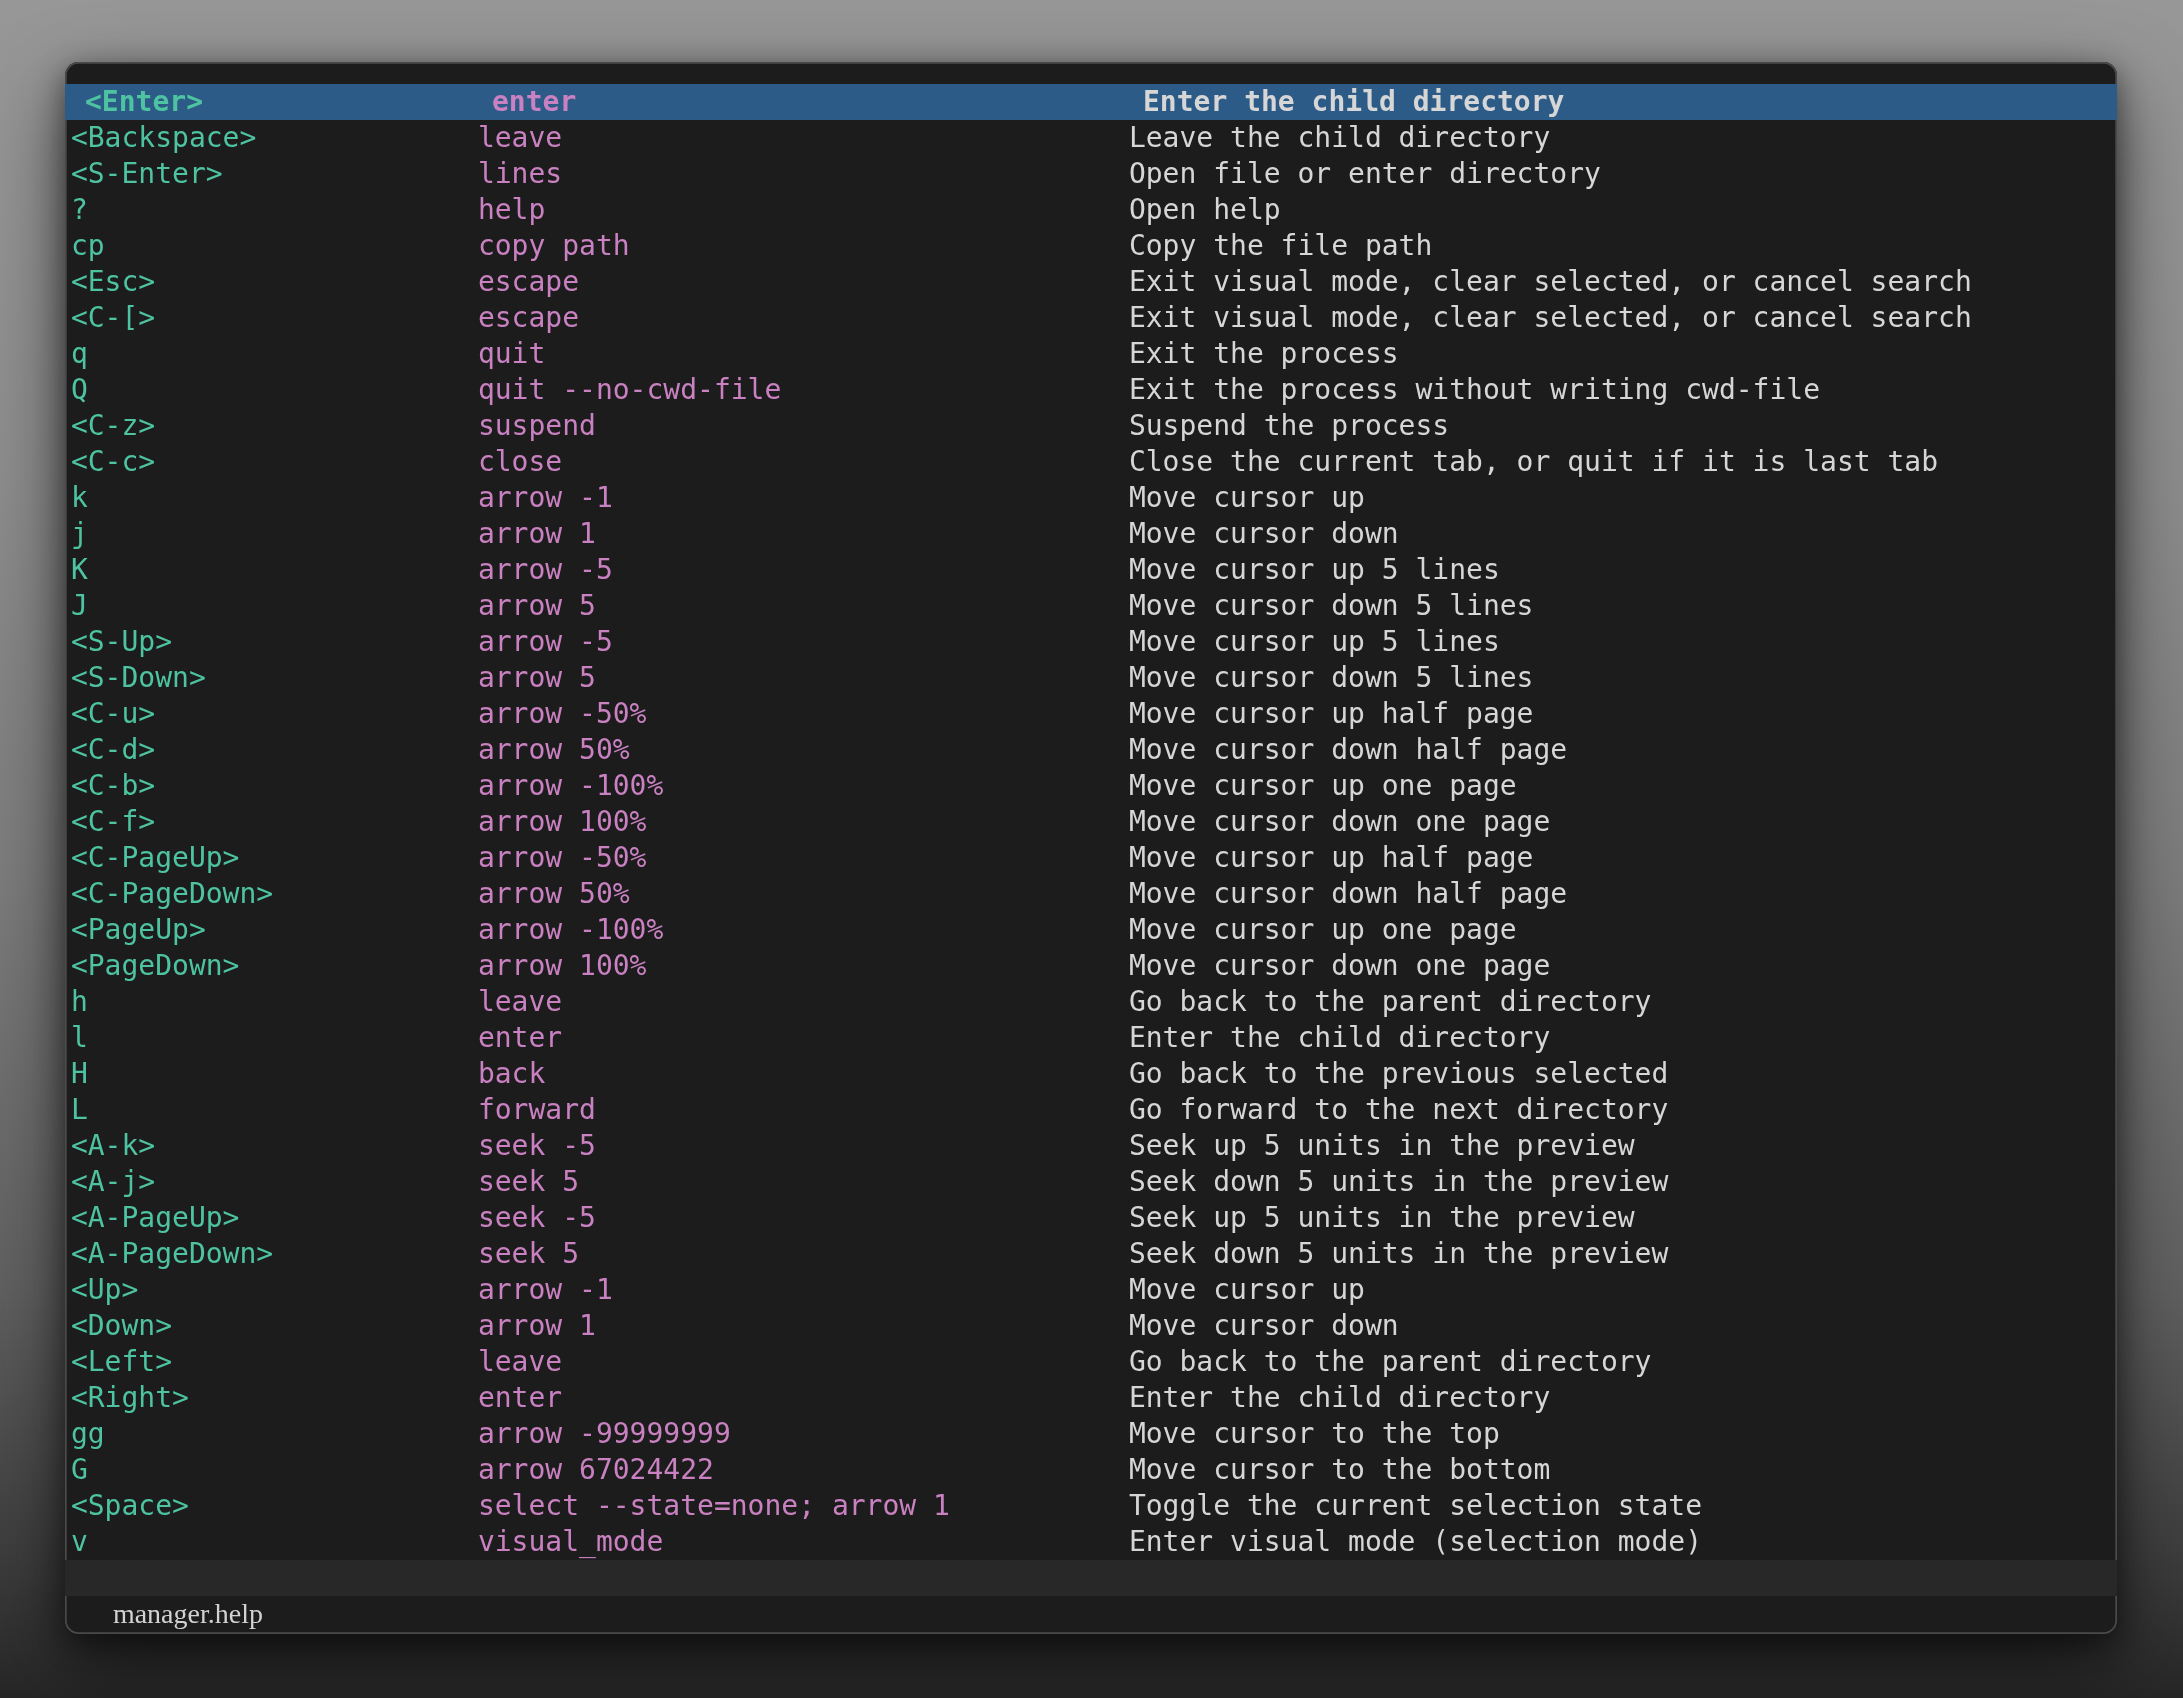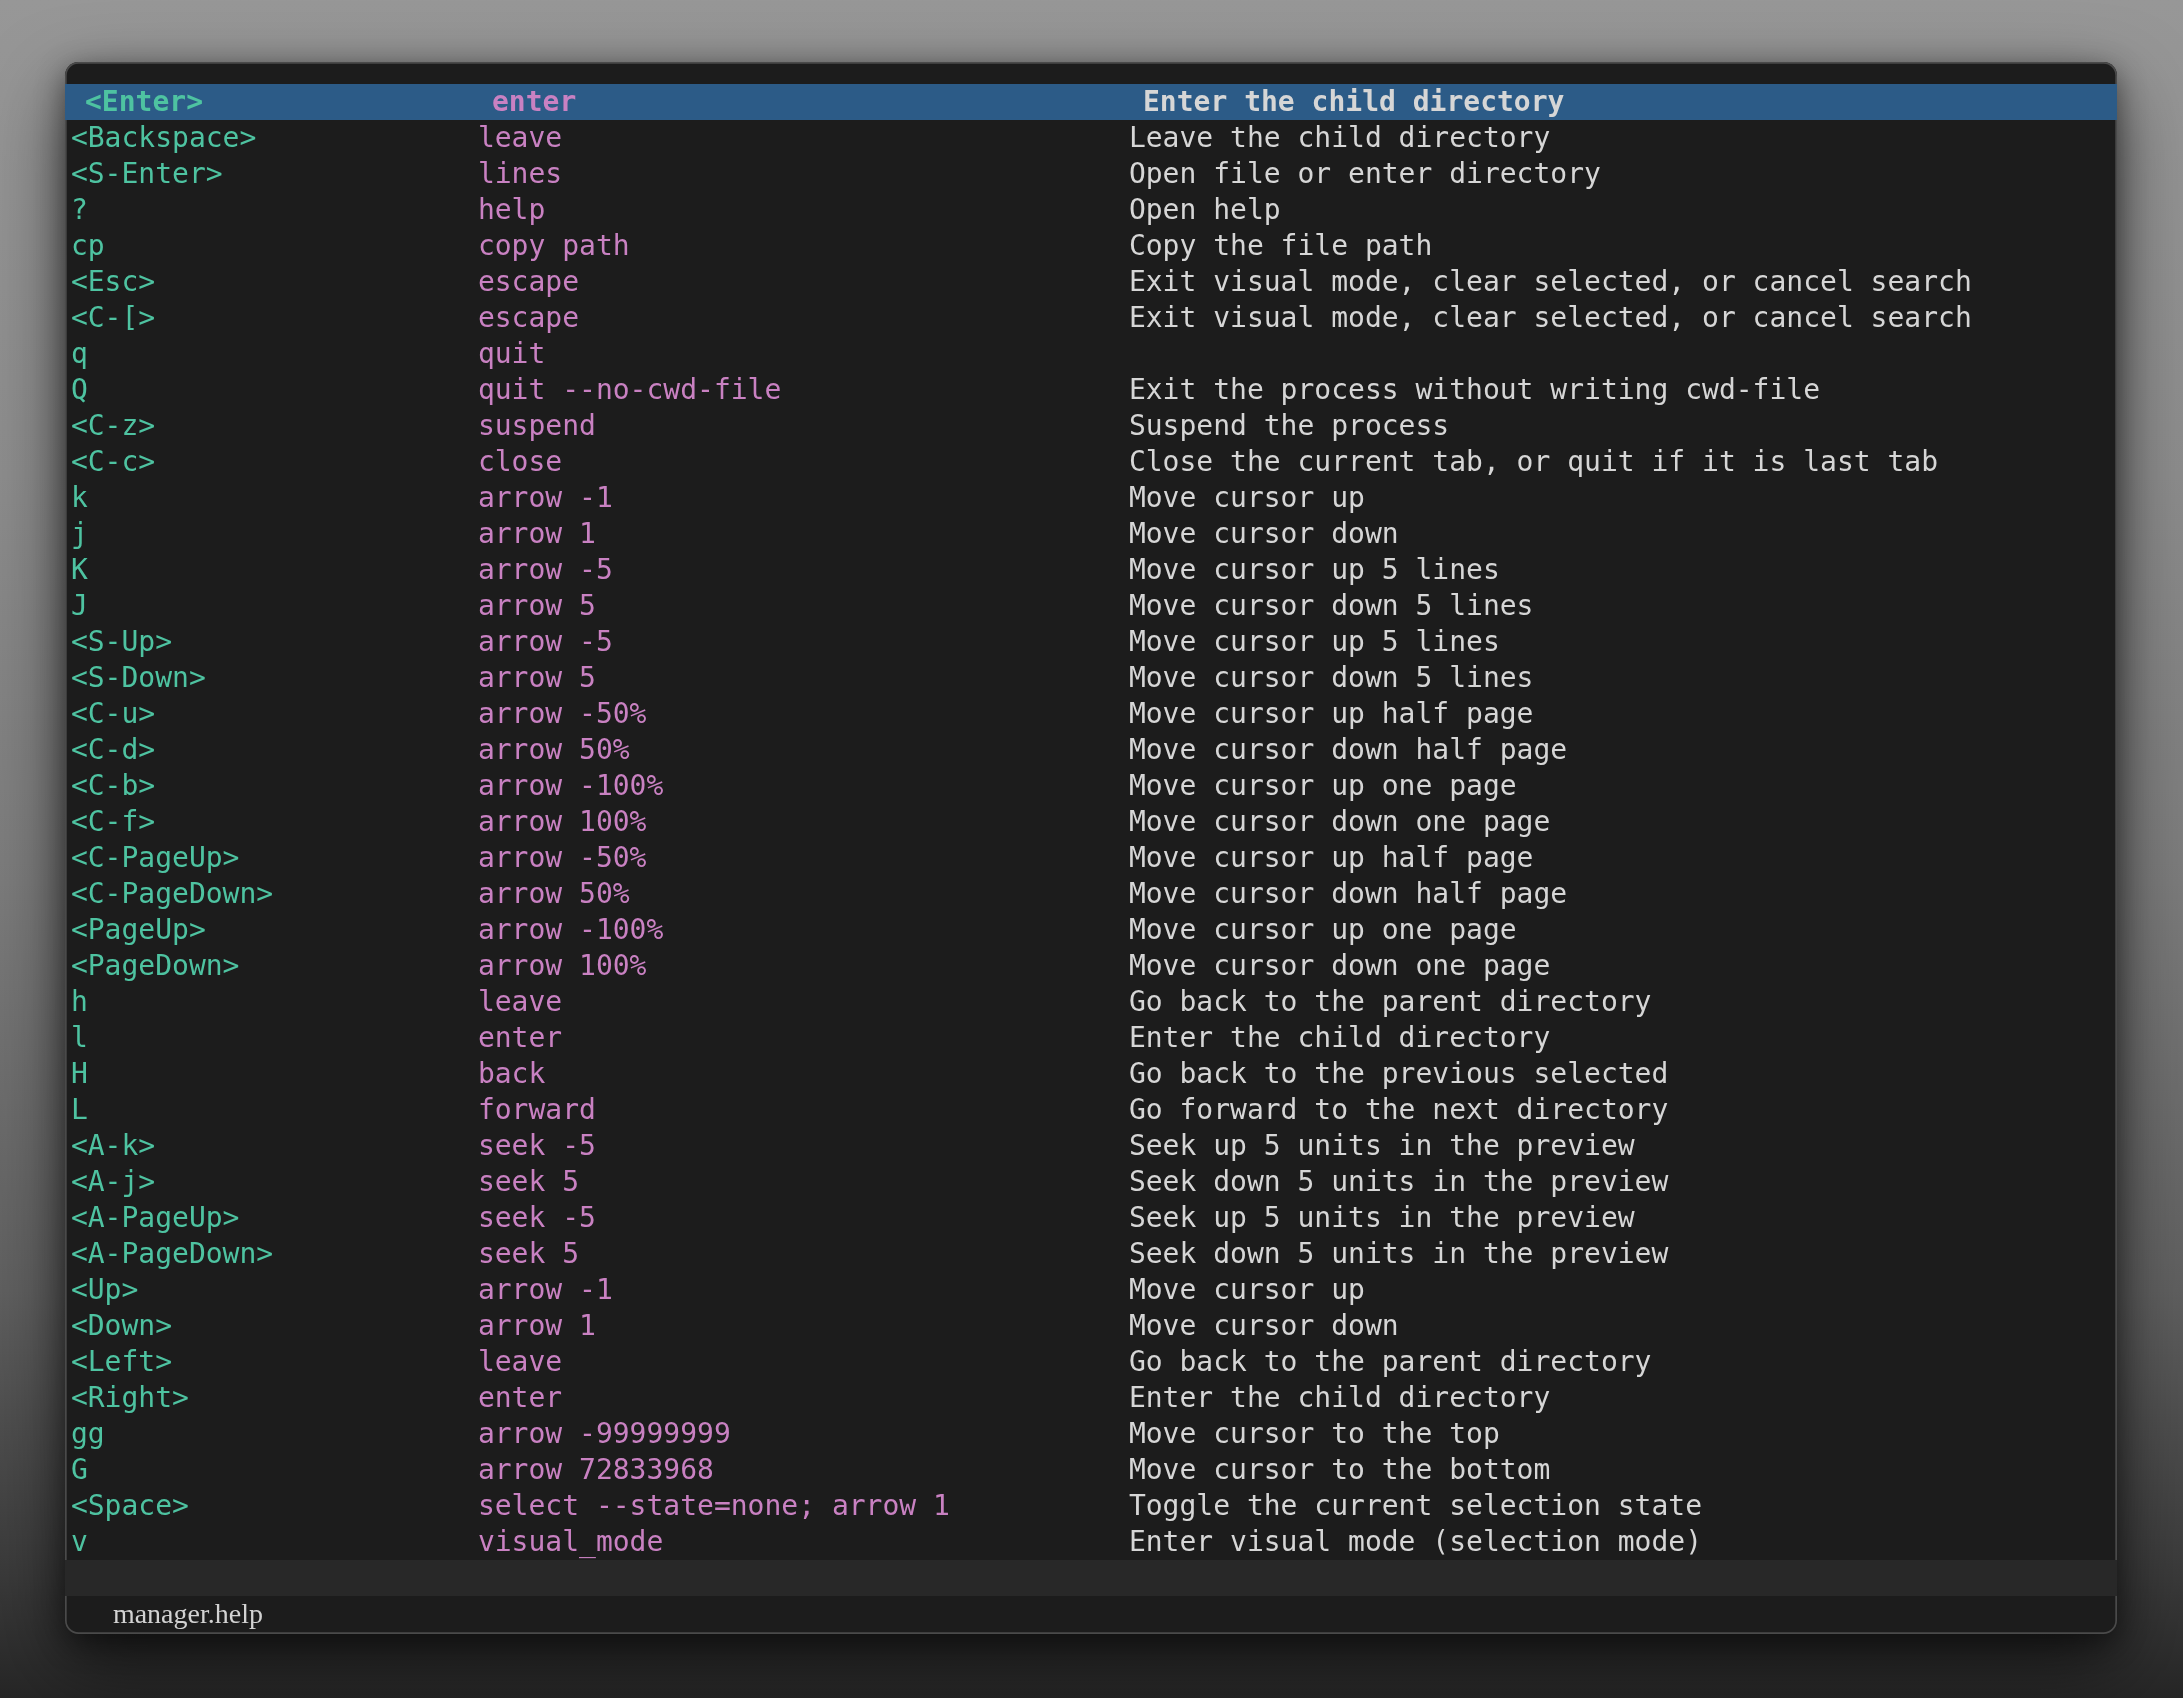--- a/index.html
+++ b/index.html
@@ -89,20 +89,21 @@
     <span class="desc">Exit visual mode, clear selected, or cancel search</span>
   </div>
         <div class="row">
     <span class="key">&lt;C-[&gt;</span>
     <span class="cmd">escape</span>
     <span class="desc">Exit visual mode, clear selected, or cancel search</span>
   </div>
         <div class="row">
     <span class="key">q</span>
     <span class="cmd">quit</span>
+    <span class="desc">Exit the process</span>
   </div>
         <div class="row">
     <span class="key">Q</span>
     <span class="cmd">quit --no-cwd-file</span>
     <span class="desc">Exit the process without writing cwd-file</span>
   </div>
         <div class="row">
     <span class="key">&lt;C-z&gt;</span>
     <span class="cmd">suspend</span>
     <span class="desc">Suspend the process</span>
@@ -242,21 +243,21 @@
     <span class="cmd">enter</span>
     <span class="desc">Enter the child directory</span>
   </div>
         <div class="row">
     <span class="key">gg</span>
     <span class="cmd">arrow -99999999</span>
     <span class="desc">Move cursor to the top</span>
   </div>
         <div class="row">
     <span class="key">G</span>
-    <span class="cmd">arrow 72833968</span>
+    <span class="cmd">arrow 67024422</span>
     <span class="desc">Move cursor to the bottom</span>
   </div>
         <div class="row">
     <span class="key">&lt;Space&gt;</span>
     <span class="cmd">select --state=none; arrow 1</span>
     <span class="desc">Toggle the current selection state</span>
   </div>
         <div class="row">
     <span class="key">v</span>
     <span class="cmd">visual_mode</span>

